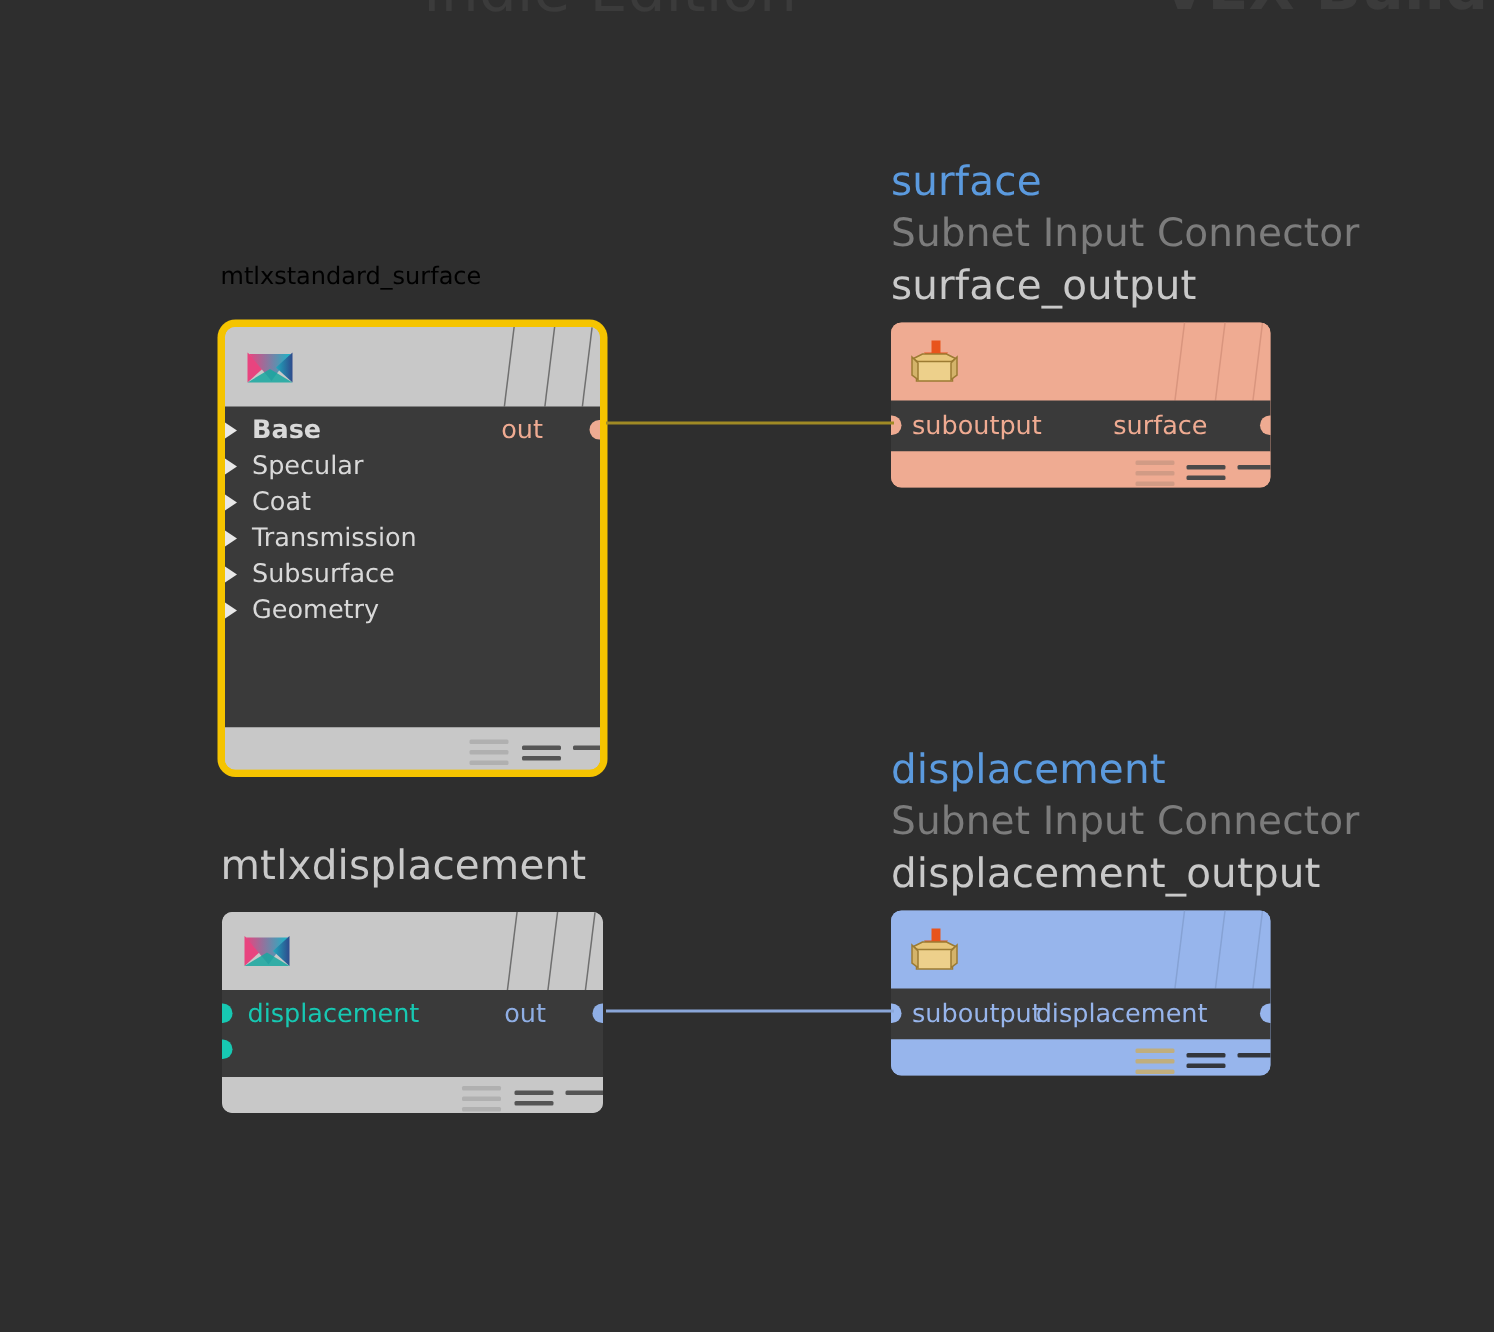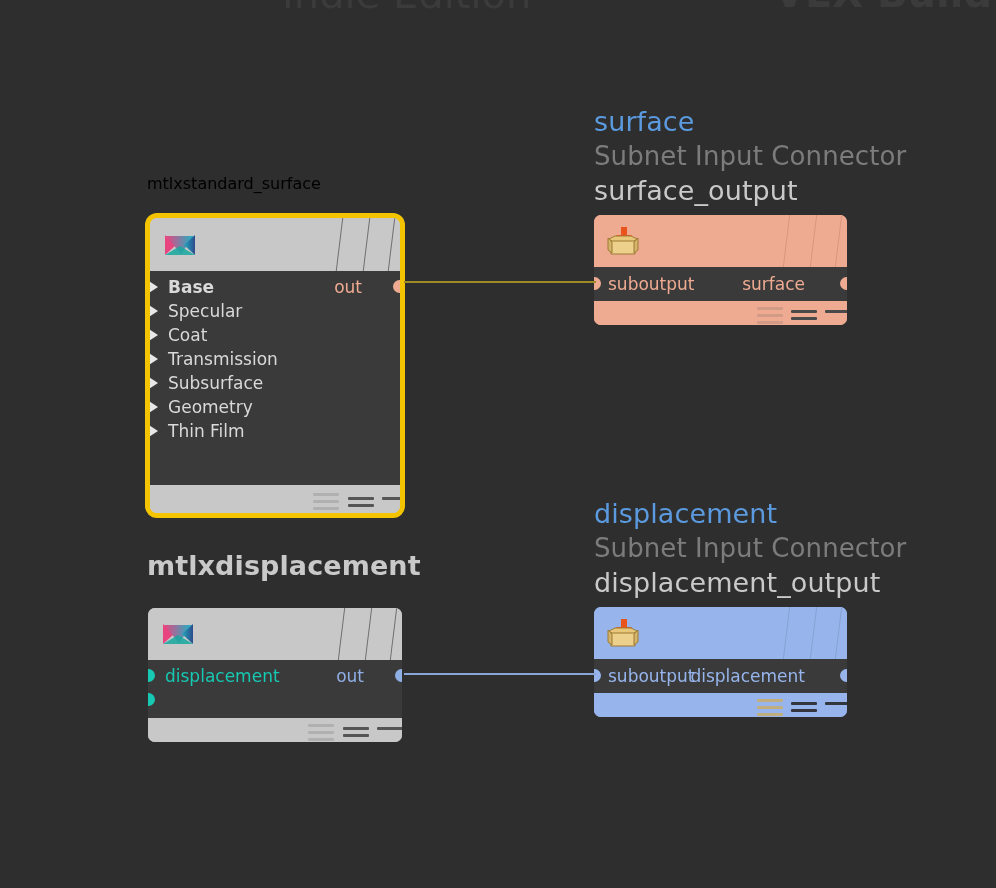--- a/index.html
+++ b/index.html
@@ -229,24 +229,20 @@
         <div class="port-label" style="left:18px; color:#d9d9d9;">Transmission</div>
       </div>
       <div class="port-row">
         <div class="tri" style="left:-1px; top:6px;"></div>
         <div class="port-label" style="left:18px; color:#d9d9d9;">Subsurface</div>
       </div>
       <div class="port-row">
         <div class="tri" style="left:-1px; top:6px;"></div>
         <div class="port-label" style="left:18px; color:#d9d9d9;">Geometry</div>
       </div>
-      <div class="port-row">
-        <div class="tri" style="left:-1px; top:6px;"></div>
-        <div class="port-label" style="left:18px; color:#d9d9d9;">Thin Film</div>
-      </div>
     </div>
 
     <div class="flag-strip" style="height:28px; background:#c8c8c8;">
       <div class="flag" style="left:163px; top:8px;">
         <i style="background:#b0b0b0;"></i>
           <i style="background:#b0b0b0;"></i>
           <i style="background:#b0b0b0;"></i>
       </div>
       <div class="flag" style="left:198px; top:12px;">
         <i style="background:#555;"></i>
@@ -302,21 +298,21 @@
           <i style="background:#4a4a4a;"></i>
       </div>
       <div class="flag" style="left:231px; top:9px;">
         <i style="background:#4a4a4a;"></i>
       </div>
     </div>
 
   </div>
 </div>
 
-<div class="node-label lbl-name" style="left:147px; top:552px;font-weight:bold;">mtlxdisplacement</div>
+<div class="node-label lbl-name" style="left:147px; top:564px;">mtlxdisplacement</div>
 
 <div class="node" style="left:148px; top:608px; width:254px; height:134px;">
   <div class="node-inner" style="background:#c8c8c8;">
 
     <div class="node-header" style="height:52px; background:#c8c8c8;">
       <div class="hdr-slashes">
         <i style="right:60px;"></i>
           <i style="right:33px;"></i>
           <i style="right:8px;"></i>
       </div>

